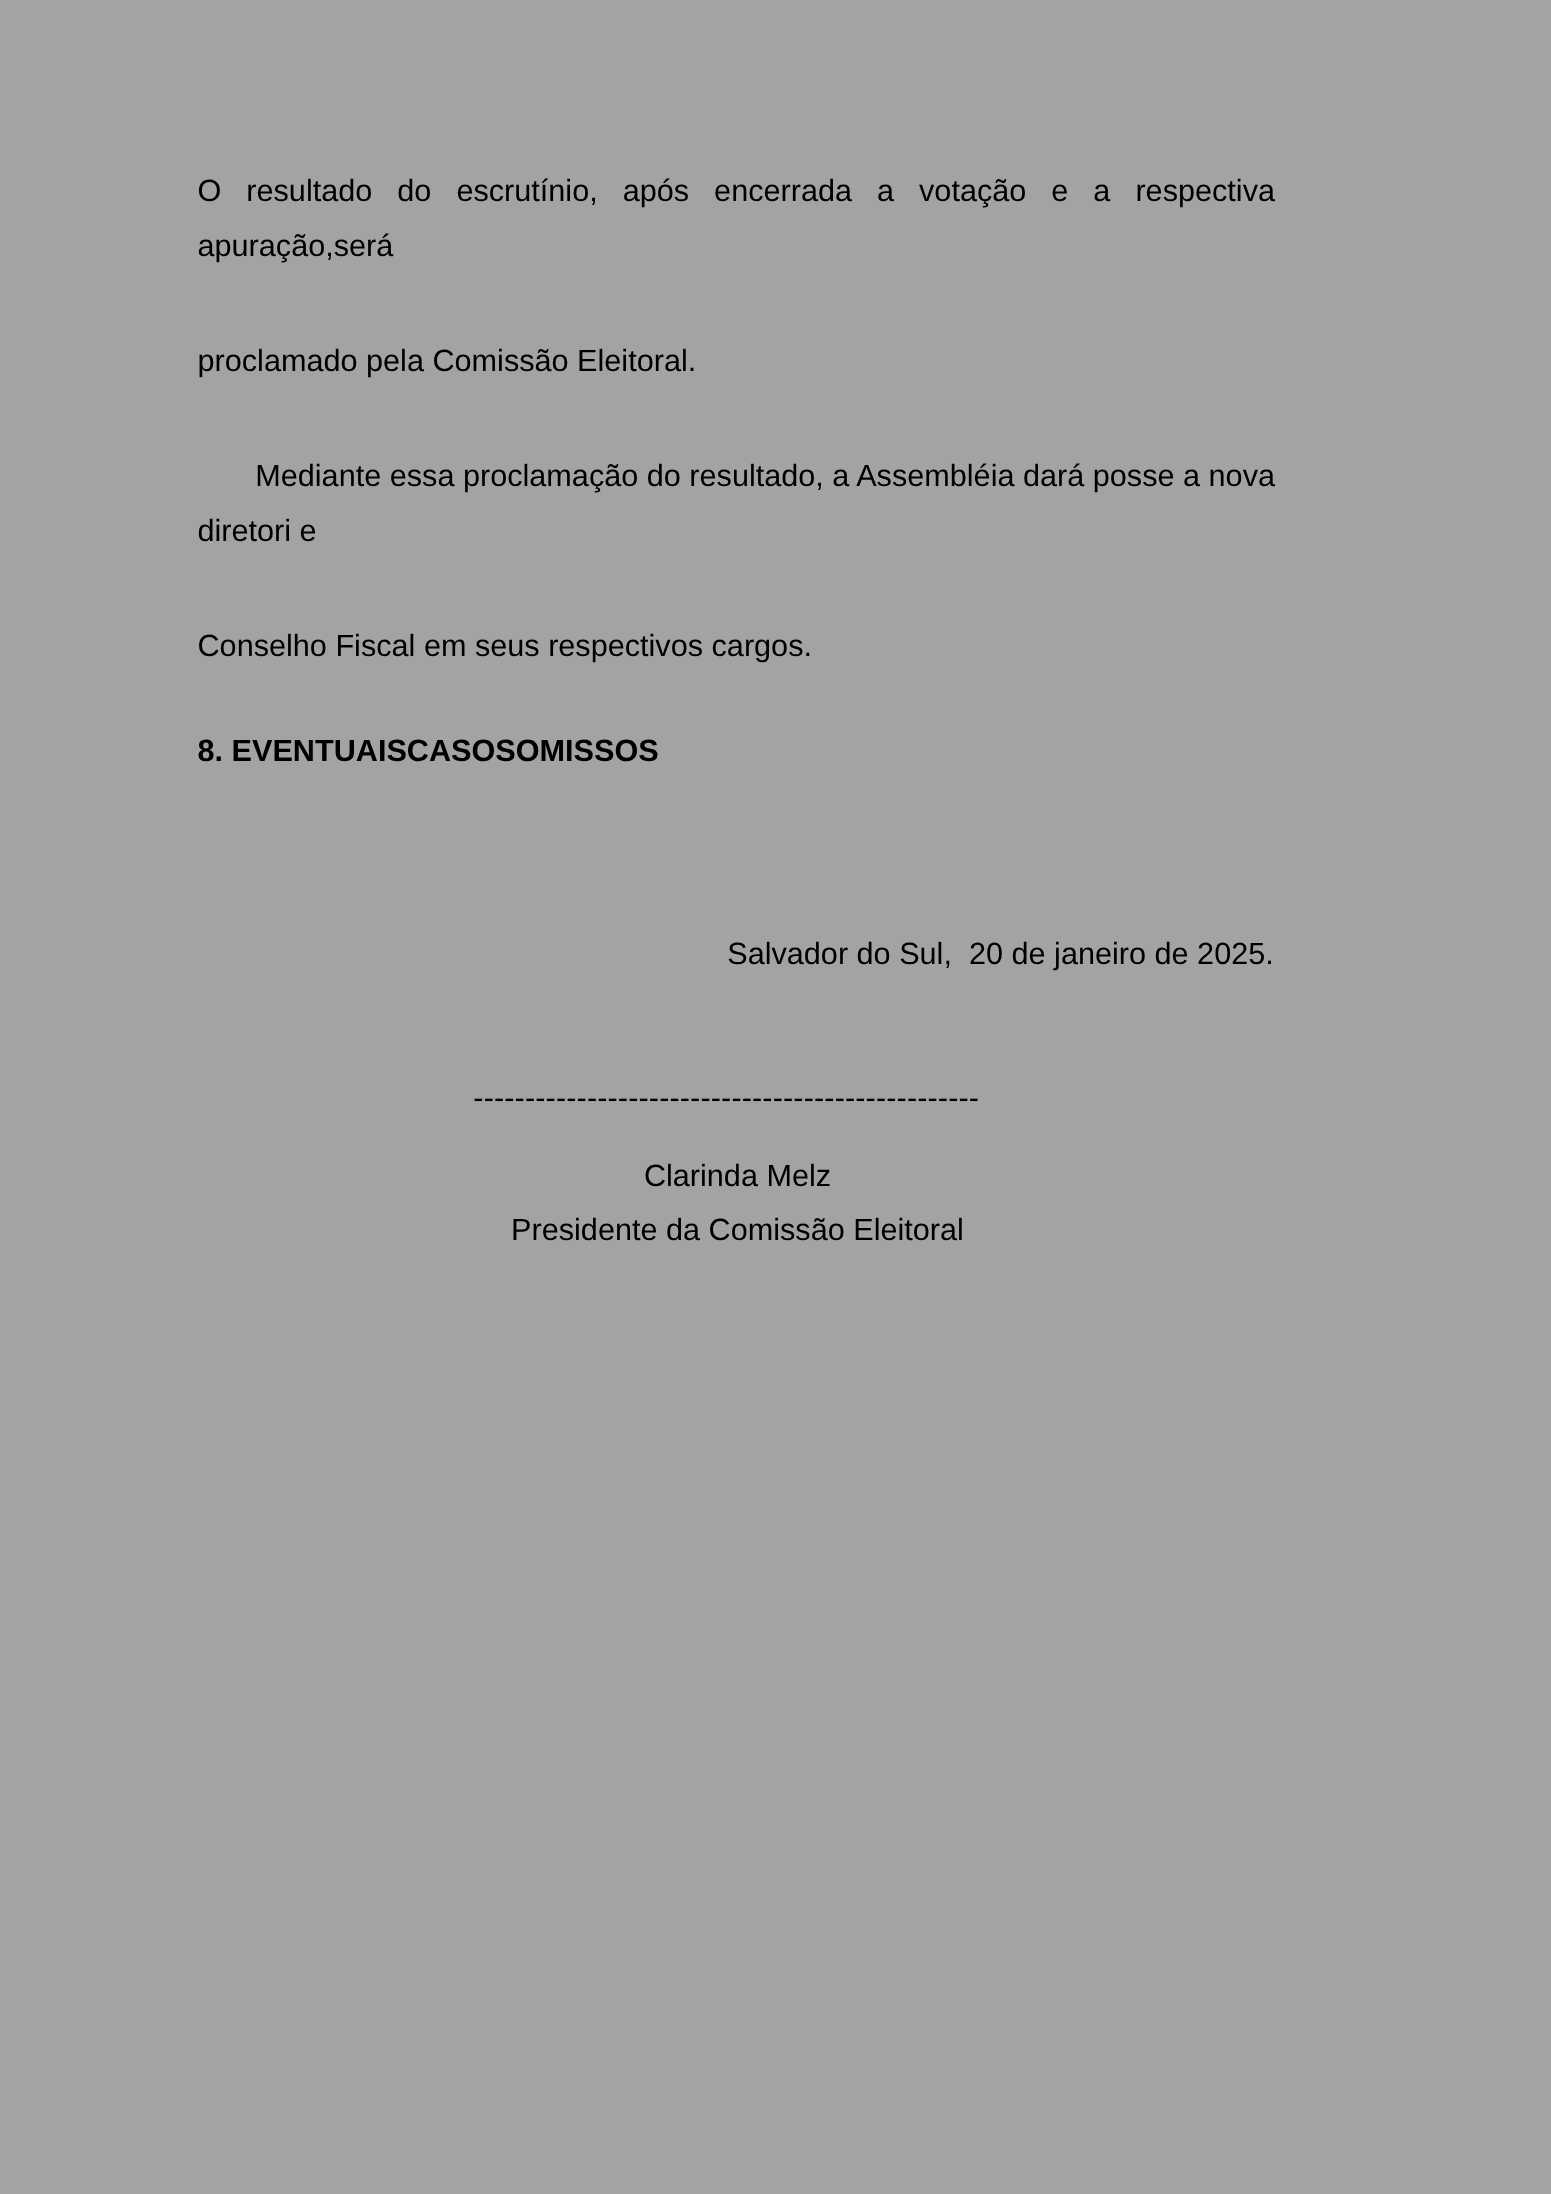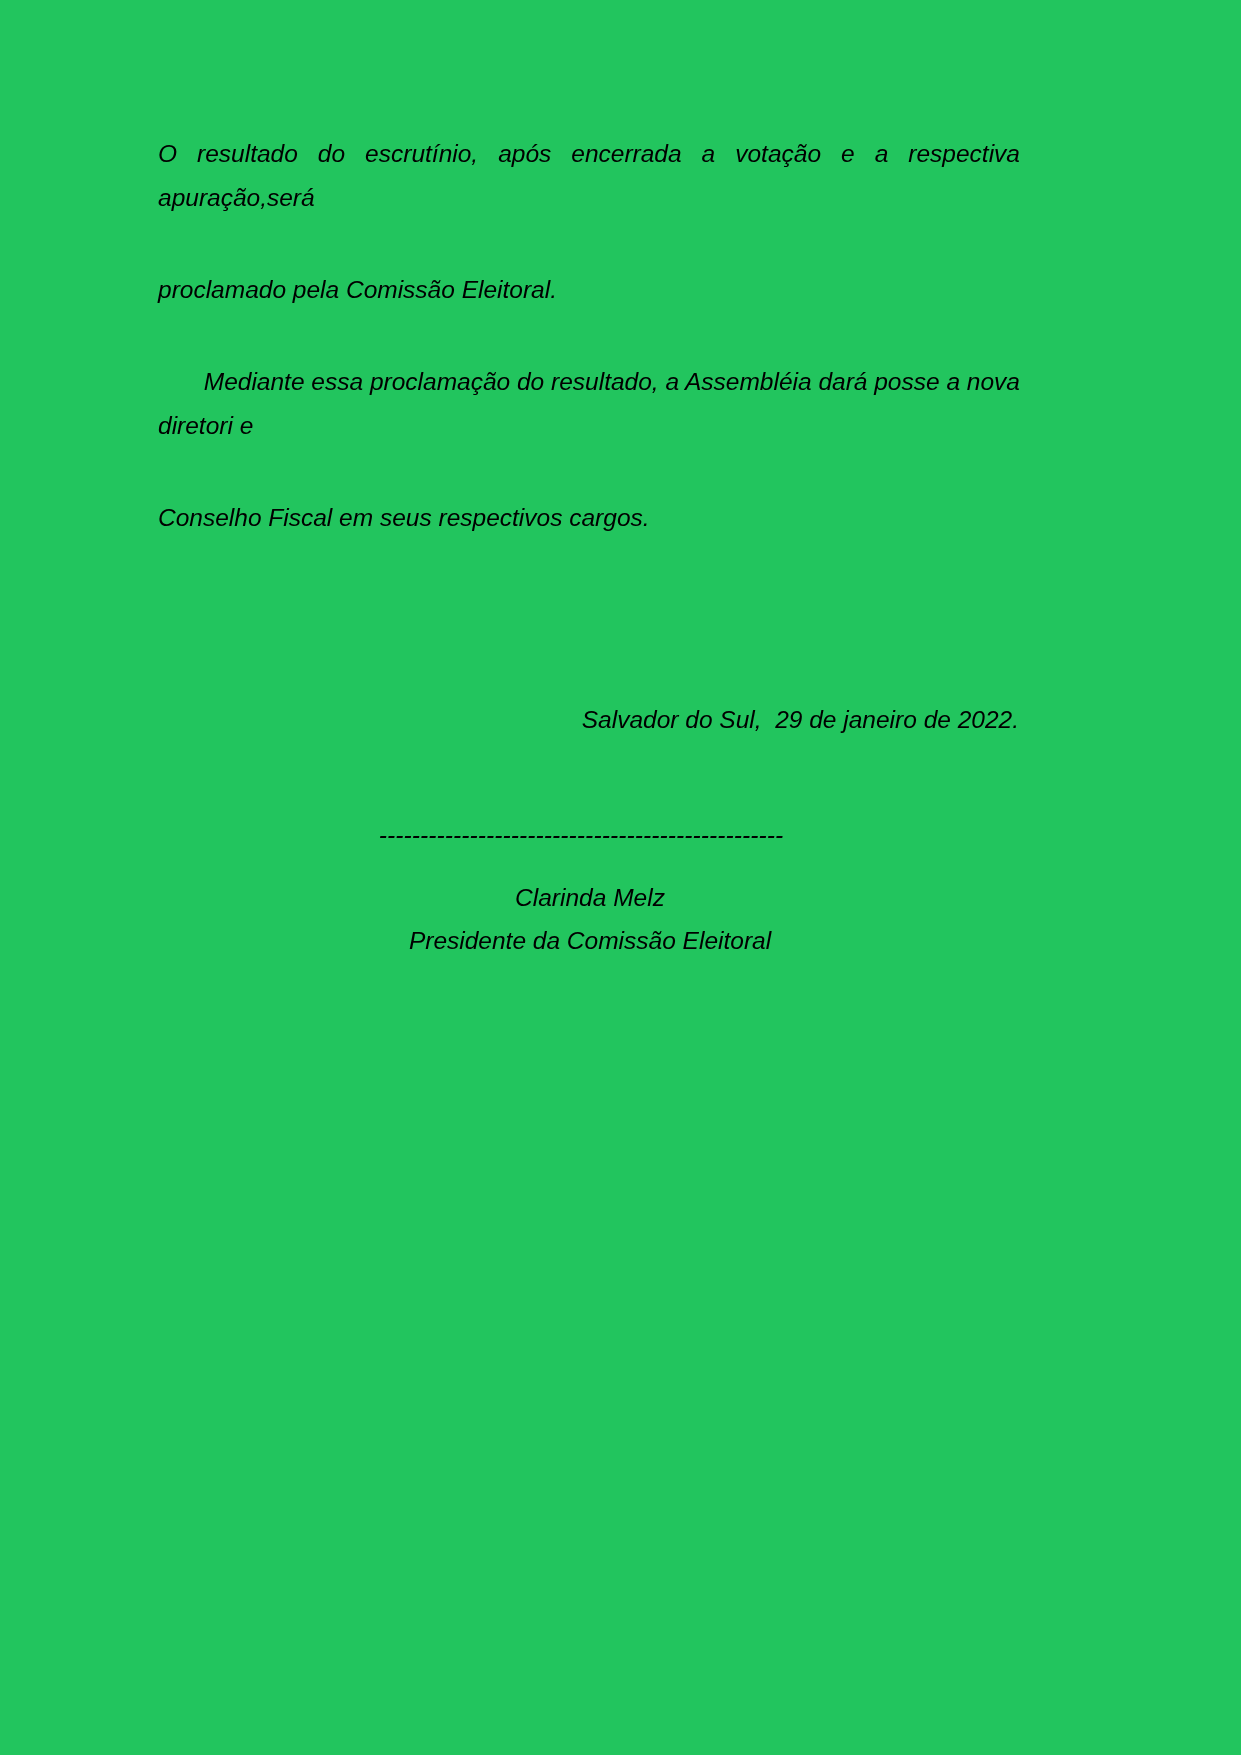--- a/index.html
+++ b/index.html
@@ -11,24 +11,23 @@
     width: 1241px;
     height: 1755px;
     font-family: "Liberation Sans", sans-serif;
     color: #000000;
     -webkit-font-smoothing: antialiased;
   }
   .page {
     position: relative;
     width: 1241px;
     height: 1755px;
-    background: #22c55e;
+    background: #a3a3a3;
     box-sizing: border-box;
     padding: 132px 222px 0 158px;
-    font-style: italic;
   }
   .doc-body {
     width: 862px;
   }
   .para-justify-lines {
     font-size: 24.5px;
     line-height: 44px;
     margin: 0;
   }
   .jline {
@@ -101,25 +100,26 @@
       <span class="jline-last">proclamado pela Comissão Eleitoral.</span>
     </div>
 
     <div class="para-justify-lines">
       <span class="jline-last">Mediante essa proclamação do resultado, a Assembléia dará posse a nova diretori e</span>
       <span class="jline-last">Conselho Fiscal em seus respectivos cargos.</span>
     </div>
 
     <div class="spacer-sm"></div>
 
+    <h2 class="heading">8. EVENTUAISCASOSOMISSOS</h2>
 
 
     <div class="spacer-xl"></div>
 
-    <p class="date-line">Salvador do Sul,  29 de janeiro de 2022.</p>
+    <p class="date-line">Salvador do Sul,  20 de janeiro de 2025.</p>
 
     <div class="spacer-lg"></div>
 
     <div class="sig-block">
       <p class="sig-rule">-------------------------------------------------</p>
       <div style="height:20px"></div>
       <p class="sig-name">Clarinda Melz</p>
       <p class="sig-role">Presidente da Comissão Eleitoral</p>
     </div>
 

